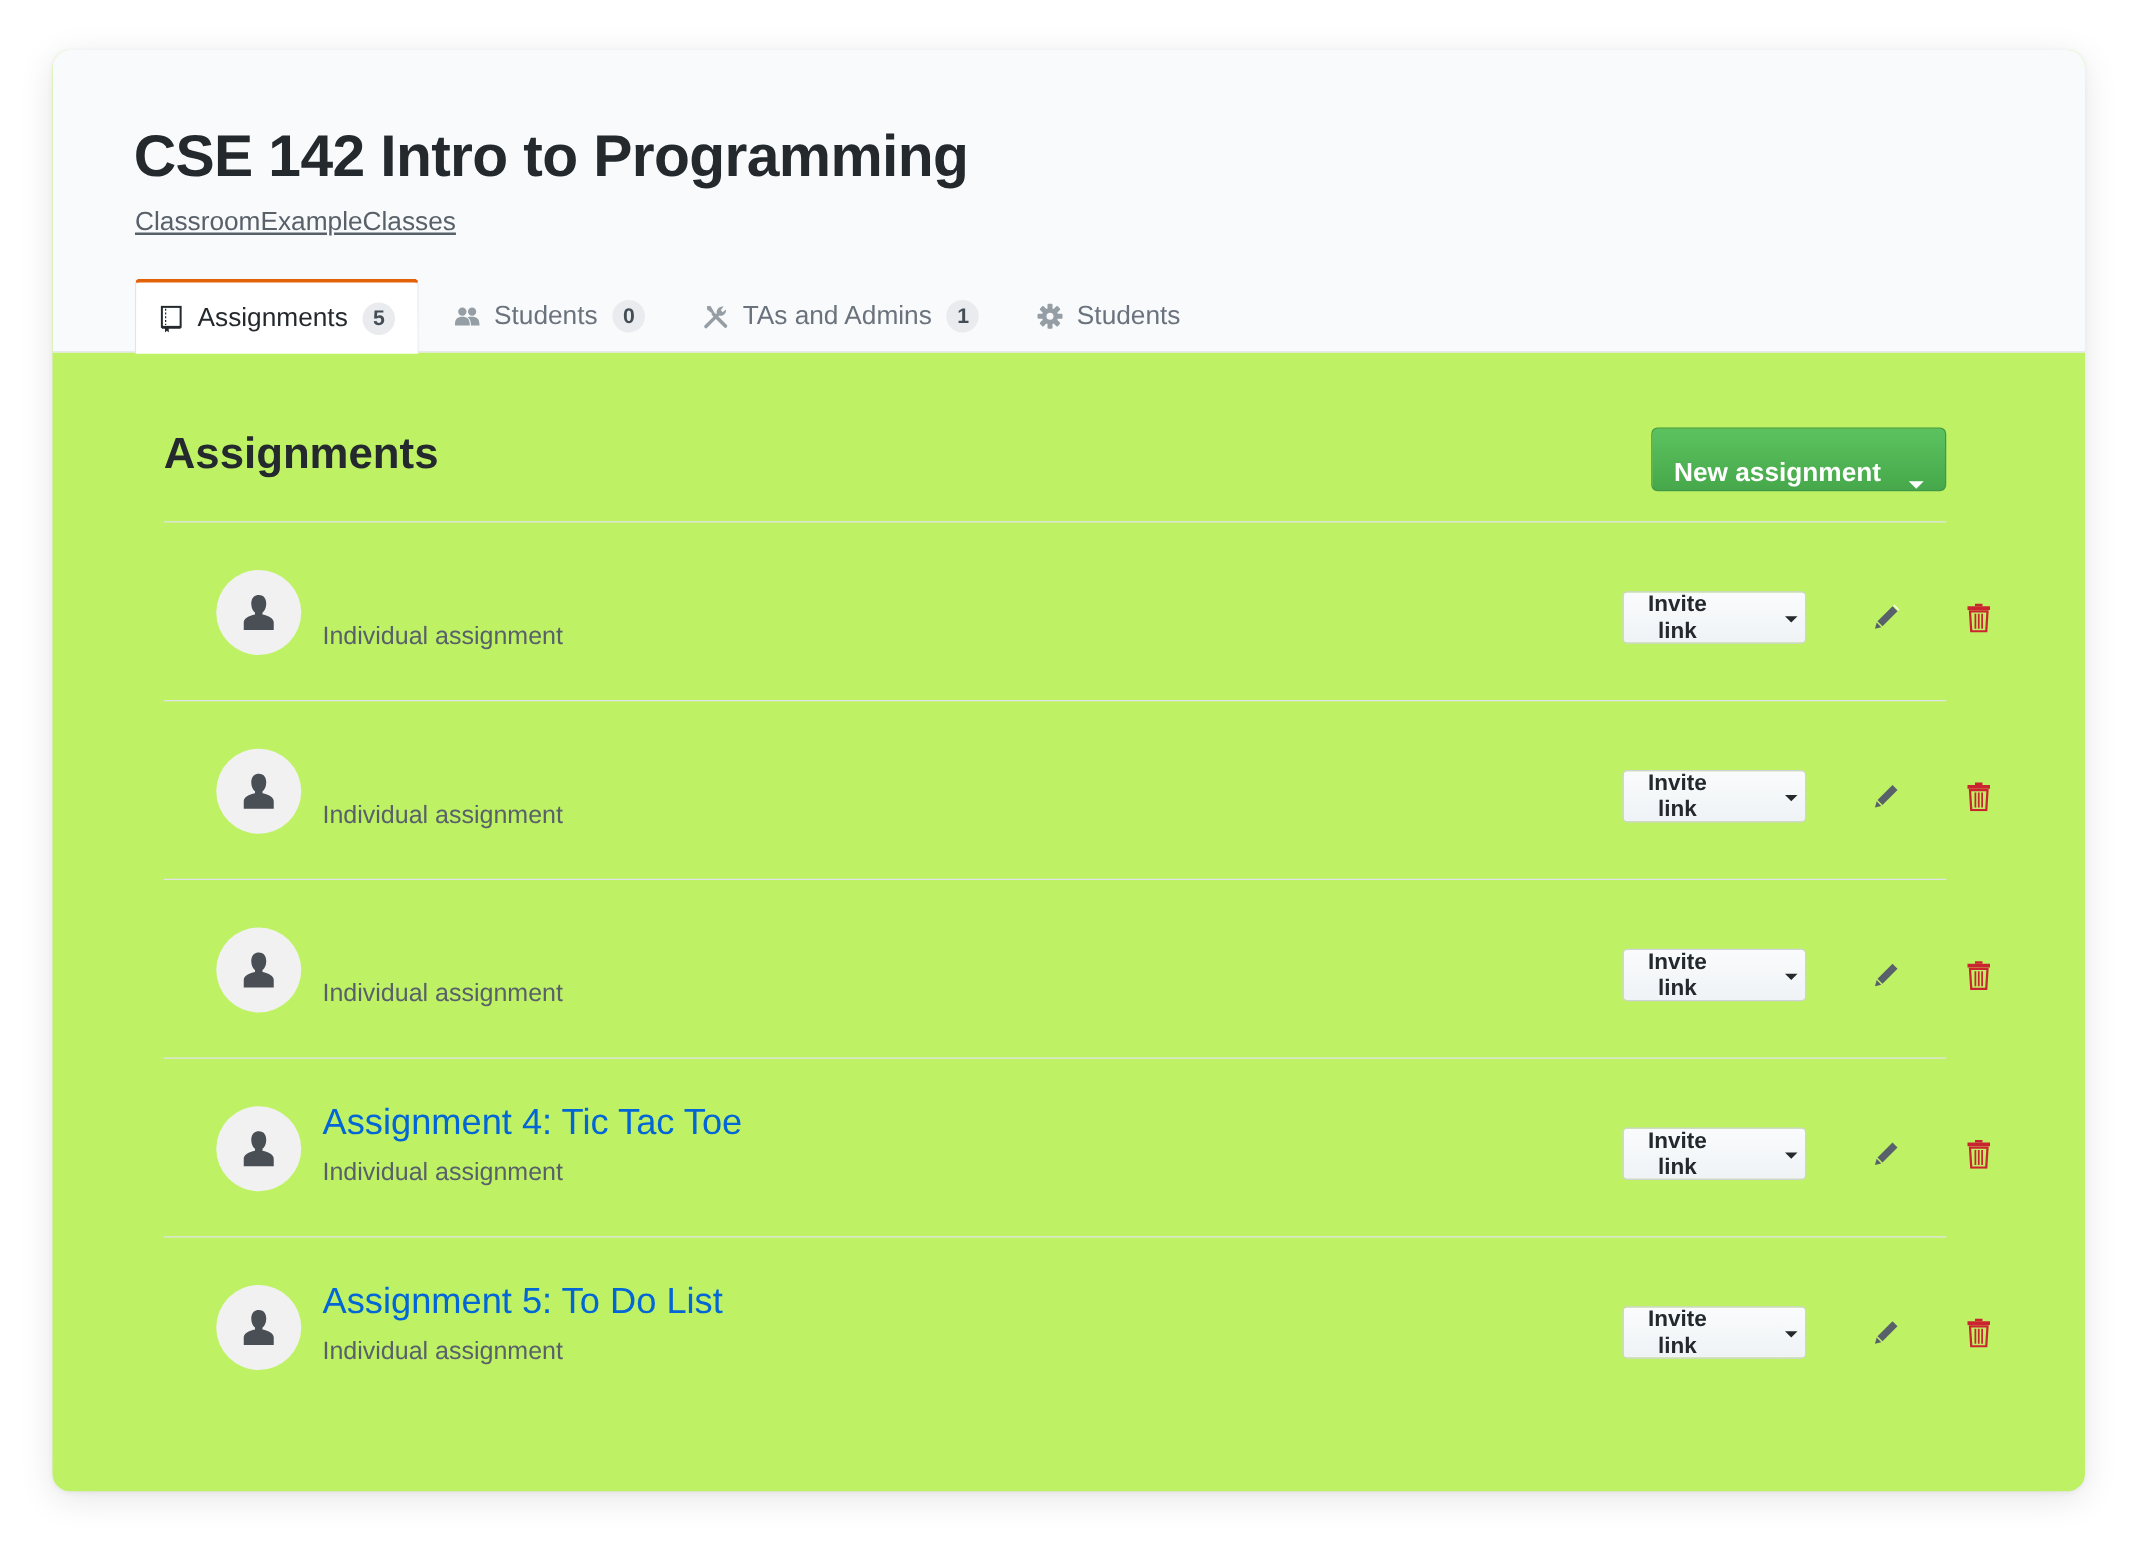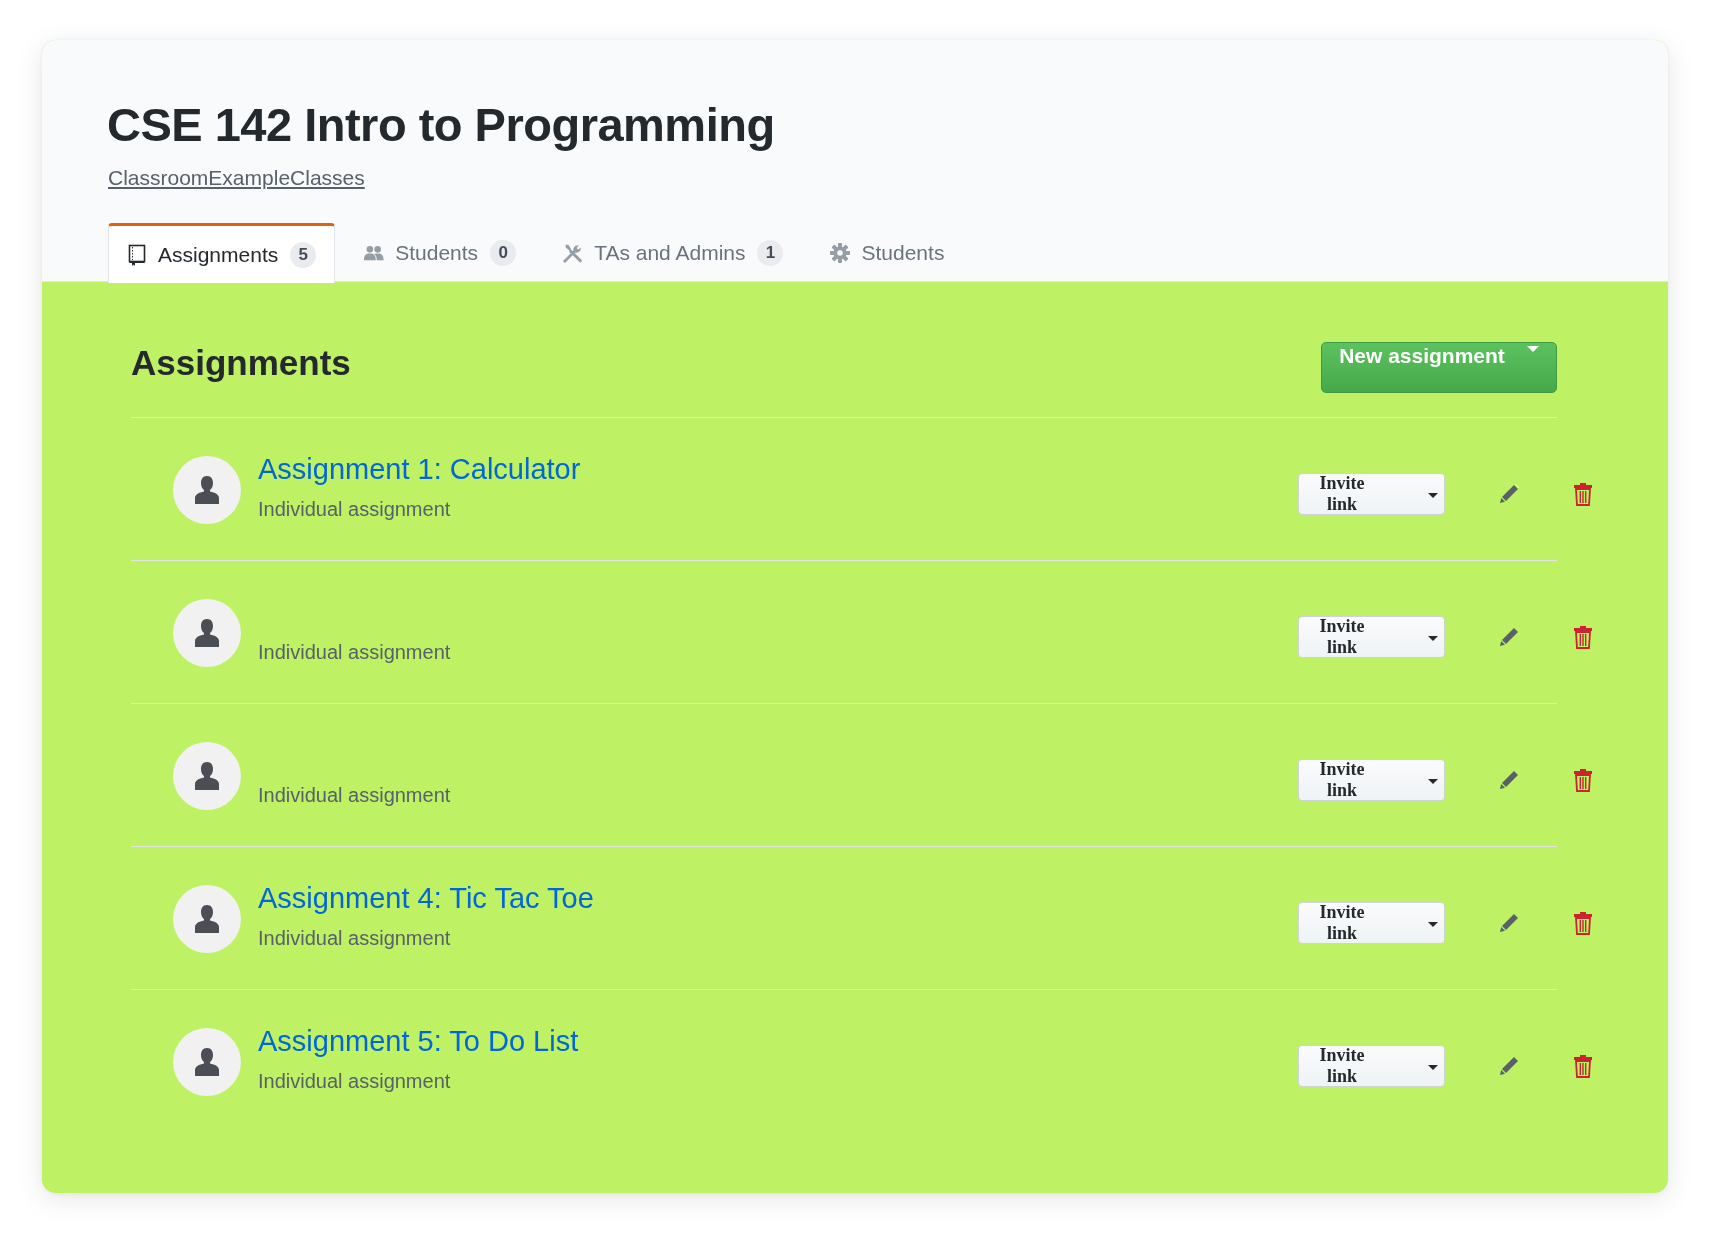--- a/index.html
+++ b/index.html
@@ -132,21 +132,21 @@
       width: 236px;
       height: 51px;
       box-sizing: border-box;
       background: linear-gradient(#5cc25f, #46a84a);
       border: 1px solid #3f9a43;
       border-radius: 5px;
       color: #ffffff;
       font-size: 21px;
       font-weight: 700;
       display: flex;
-      align-items: flex-start;
+      align-items: flex-end;
       justify-content: center;
       cursor: pointer;
       font-family: "Liberation Sans", sans-serif;
     }
     .new-btn .caret {
       width: 0; height: 0;
       border-left: 6px solid transparent;
       border-right: 6px solid transparent;
       border-top: 6px solid #ffffff;
       margin-left: 22px;
@@ -200,21 +200,21 @@
       background: linear-gradient(#fafbfc, #eff3f6);
       border: 1px solid #cfd3d7;
       border-radius: 4px;
       display: flex;
       align-items: center;
       justify-content: center;
       font-size: 18px;
       font-weight: 700;
       color: #24292e;
       cursor: pointer;
-      font-family: Liberation Serif, serif;
+      font-family: Liberation Sans, sans-serif;
       gap: 33px;
     }
     .invite-btn .caret {
       width: 0; height: 0;
       border-left: 5px solid transparent;
       border-right: 5px solid transparent;
       border-top: 5px solid #24292e;
       margin-left: 16px;
       margin-top: 2px;
     }
@@ -318,21 +318,20 @@
     </div>
 
     <div class="list">
 
       <div class="row">
         <div class="avatar">
           <svg width="26" height="30" viewBox="0 0 26 30">
             <path d="M13 1 C8.5 1 7 4.5 7 8 C7 11.5 8.5 14 10 15 L10 16.5 C5 17.5 1 19.5 1 23 L1 29 L25 29 L25 23 C25 19.5 21 17.5 16 16.5 L16 15 C17.5 14 19 11.5 19 8 C19 4.5 17.5 1 13 1 Z" fill="#4a4f55"></path>
           </svg>
         </div>
-        <a class="row-title">Assignment 1: Calculator</a>
         <div class="row-sub">Individual assignment</div>
         <button class="invite-btn">
           <span>Invite link</span>
           <span class="caret"></span>
         </button>
         <div class="edit-btn">
           <svg width="24" height="24" viewBox="0 0 24 24">
             <path d="M17 3 L21 7 L9 19 L5 15 Z" fill="#586069"></path>
             <path d="M4.3 16 L8 19.7 L3 21 Z" fill="#586069"></path>
             <path d="M18 2 L22 6" stroke="#ffffff" stroke-width="1"></path>

